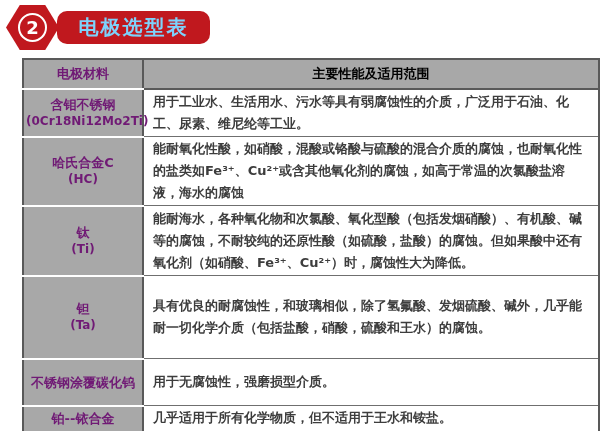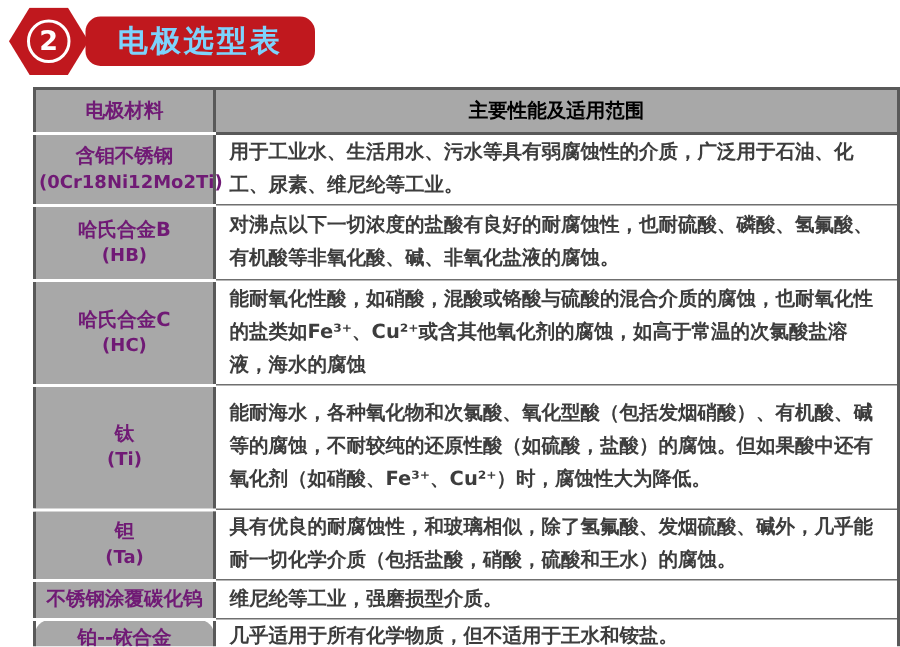--- a/index.html
+++ b/index.html
@@ -137,27 +137,20 @@
     </thead>
     <tbody>
     <tr>
       <td class="mat">
         <div class="mat-name">含钼不锈钢</div>
         <div class="mat-spec">(0Cr18Ni12Mo2Ti)</div>
       </td>
       <td class="desc">用于工业水、生活用水、污水等具有弱腐蚀性的介质，广泛用于石油、化工、尿素、维尼纶等工业。</td>
     </tr>
 
-    <tr>
-      <td class="mat">
-        <div class="mat-name">哈氏合金B</div>
-        <div class="mat-spec">(HB)</div>
-      </td>
-      <td class="desc">对沸点以下一切浓度的盐酸有良好的耐腐蚀性，也耐硫酸、磷酸、氢氟酸、有机酸等非氧化酸、碱、非氧化盐液的腐蚀。</td>
-    </tr>
 
     <tr>
       <td class="mat">
         <div class="mat-name">哈氏合金C</div>
         <div class="mat-spec">(HC)</div>
       </td>
       <td class="desc">能耐氧化性酸，如硝酸，混酸或铬酸与硫酸的混合介质的腐蚀，也耐氧化性的盐类如Fe³⁺、Cu²⁺或含其他氧化剂的腐蚀，如高于常温的次氯酸盐溶液，海水的腐蚀</td>
     </tr>
 
     <tr>
@@ -174,21 +167,21 @@
         <div class="mat-spec">(Ta)</div>
       </td>
       <td class="desc">具有优良的耐腐蚀性，和玻璃相似，除了氢氟酸、发烟硫酸、碱外，几乎能耐一切化学介质（包括盐酸，硝酸，硫酸和王水）的腐蚀。</td>
     </tr>
 
     <tr>
       <td class="mat">
         <div class="mat-name">不锈钢涂覆碳化钨</div>
 
       </td>
-      <td class="desc">维尼纶等工业，强磨损型介质。</td>
+      <td class="desc">用于无腐蚀性，强磨损型介质。</td>
     </tr>
 
     <tr>
       <td class="mat">
         <div class="mat-name">铂--铱合金</div>
 
       </td>
       <td class="desc">几乎适用于所有化学物质，但不适用于王水和铵盐。</td>
     </tr>
   </tbody>

